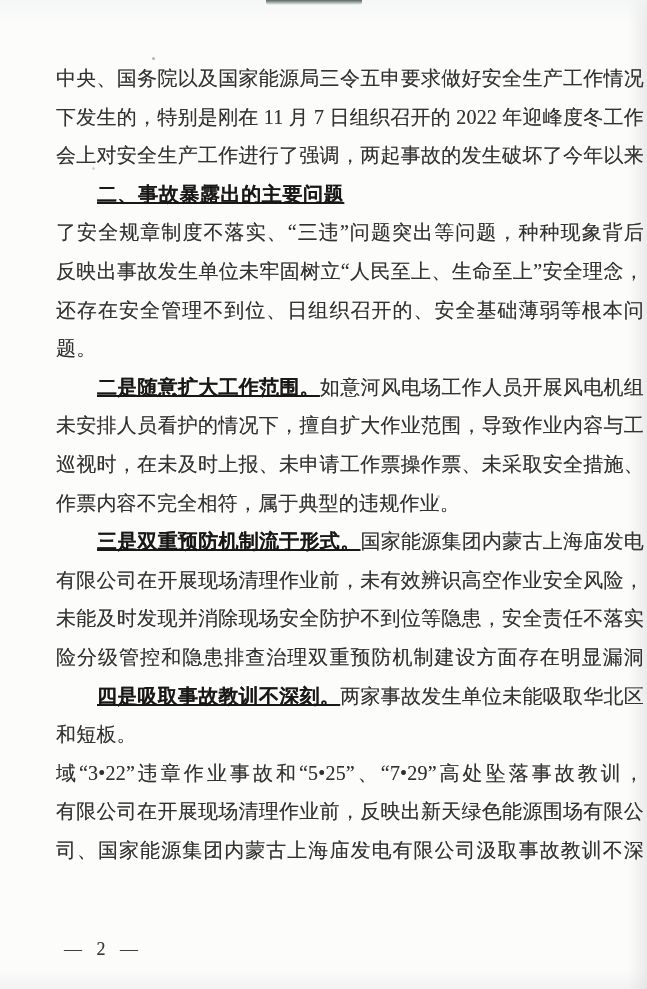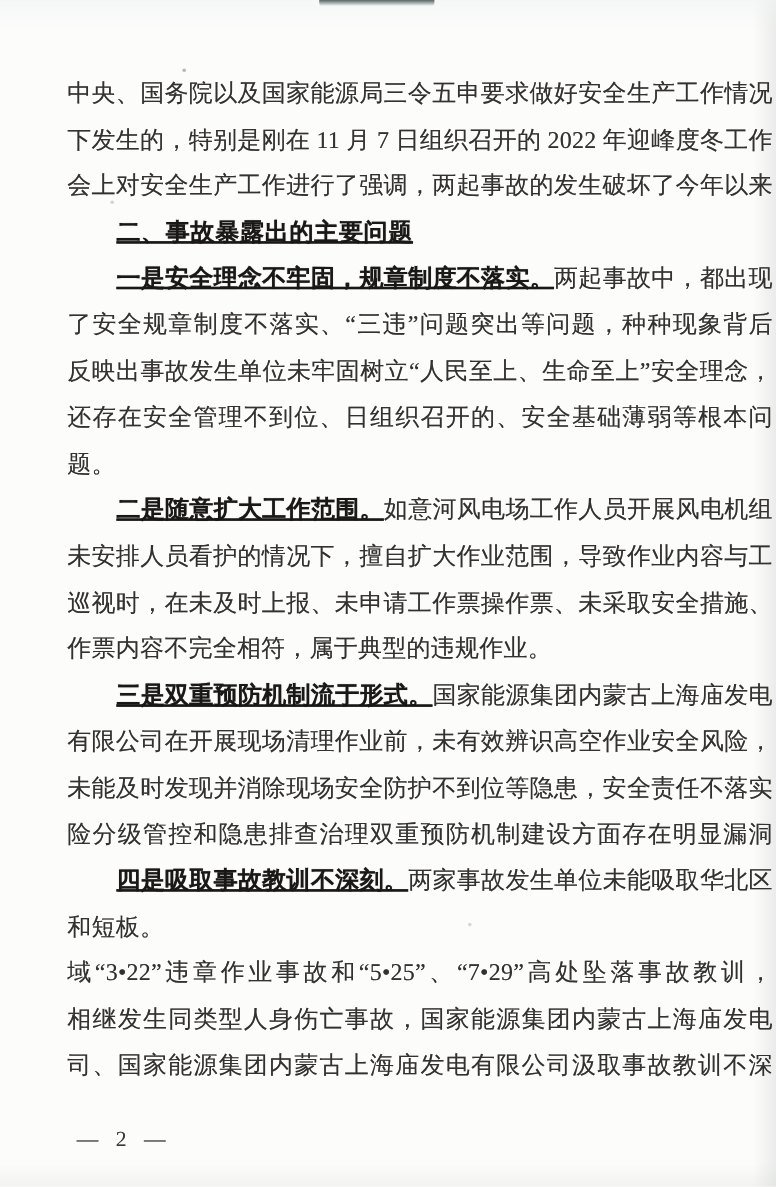--- a/index.html
+++ b/index.html
@@ -71,35 +71,34 @@
 <div class="page">
 
   <div class="scan-smudge"></div>
   <div class="speck"></div>
 
   <div class="content">
     <div class="line fill"><span class="b"></span><span>中央、国务院以及国家能源局三令五申要求做好安全生产工作情况</span></div>
     <div class="line fill"><span class="b"></span><span>下发生的，特别是刚在 11 月 7 日组织召开的 2022 年迎峰度冬工作</span></div>
     <div class="line fill"><span class="b"></span><span>会上对安全生产工作进行了强调，两起事故的发生破坏了今年以来</span></div>
     <div class="line indent heading"><span class="b">二、事故暴露出的主要问题</span><span></span></div>
-    <div class="line indent fill"><span class="b">一是安全理念不牢固，规章制度不落实。</span><span>两起事故中，都出现</span></div>
     <div class="line fill"><span class="b"></span><span>了安全规章制度不落实、“三违”问题突出等问题，种种现象背后</span></div>
     <div class="line fill"><span class="b"></span><span>反映出事故发生单位未牢固树立“人民至上、生命至上”安全理念，</span></div>
     <div class="line fill"><span class="b"></span><span>还存在安全管理不到位、日组织召开的、安全基础薄弱等根本问</span></div>
     <div class="line"><span class="b"></span><span>题。</span></div>
     <div class="line indent fill"><span class="b">二是随意扩大工作范围。</span><span>如意河风电场工作人员开展风电机组</span></div>
     <div class="line fill"><span class="b"></span><span>未安排人员看护的情况下，擅自扩大作业范围，导致作业内容与工</span></div>
     <div class="line fill"><span class="b"></span><span>巡视时，在未及时上报、未申请工作票操作票、未采取安全措施、</span></div>
     <div class="line"><span class="b"></span><span>作票内容不完全相符，属于典型的违规作业。</span></div>
     <div class="line indent fill"><span class="b">三是双重预防机制流于形式。</span><span>国家能源集团内蒙古上海庙发电</span></div>
     <div class="line fill"><span class="b"></span><span>有限公司在开展现场清理作业前，未有效辨识高空作业安全风险，</span></div>
     <div class="line fill"><span class="b"></span><span>未能及时发现并消除现场安全防护不到位等隐患，安全责任不落实</span></div>
     <div class="line fill"><span class="b"></span><span>险分级管控和隐患排查治理双重预防机制建设方面存在明显漏洞</span></div>
     <div class="line indent fill"><span class="b">四是吸取事故教训不深刻。</span><span>两家事故发生单位未能吸取华北区</span></div>
     <div class="line"><span class="b"></span><span>和短板。</span></div>
     <div class="line fill"><span class="b"></span><span>域“3•22”违章作业事故和“5•25”、“7•29”高处坠落事故教训，</span></div>
-    <div class="line fill"><span class="b"></span><span>相继发生同类型人身伤亡事故，国家能源集团内蒙古上海庙发电</span></div>
+    <div class="line fill"><span class="b"></span><span>有限公司在开展现场清理作业前，反映出新天绿色能源围场有限公</span></div>
     <div class="line fill"><span class="b"></span><span>司、国家能源集团内蒙古上海庙发电有限公司汲取事故教训不深</span></div>
   </div>
 
   <div class="footer">— 2 —</div>
 
 </div>
 
 </body></html>

